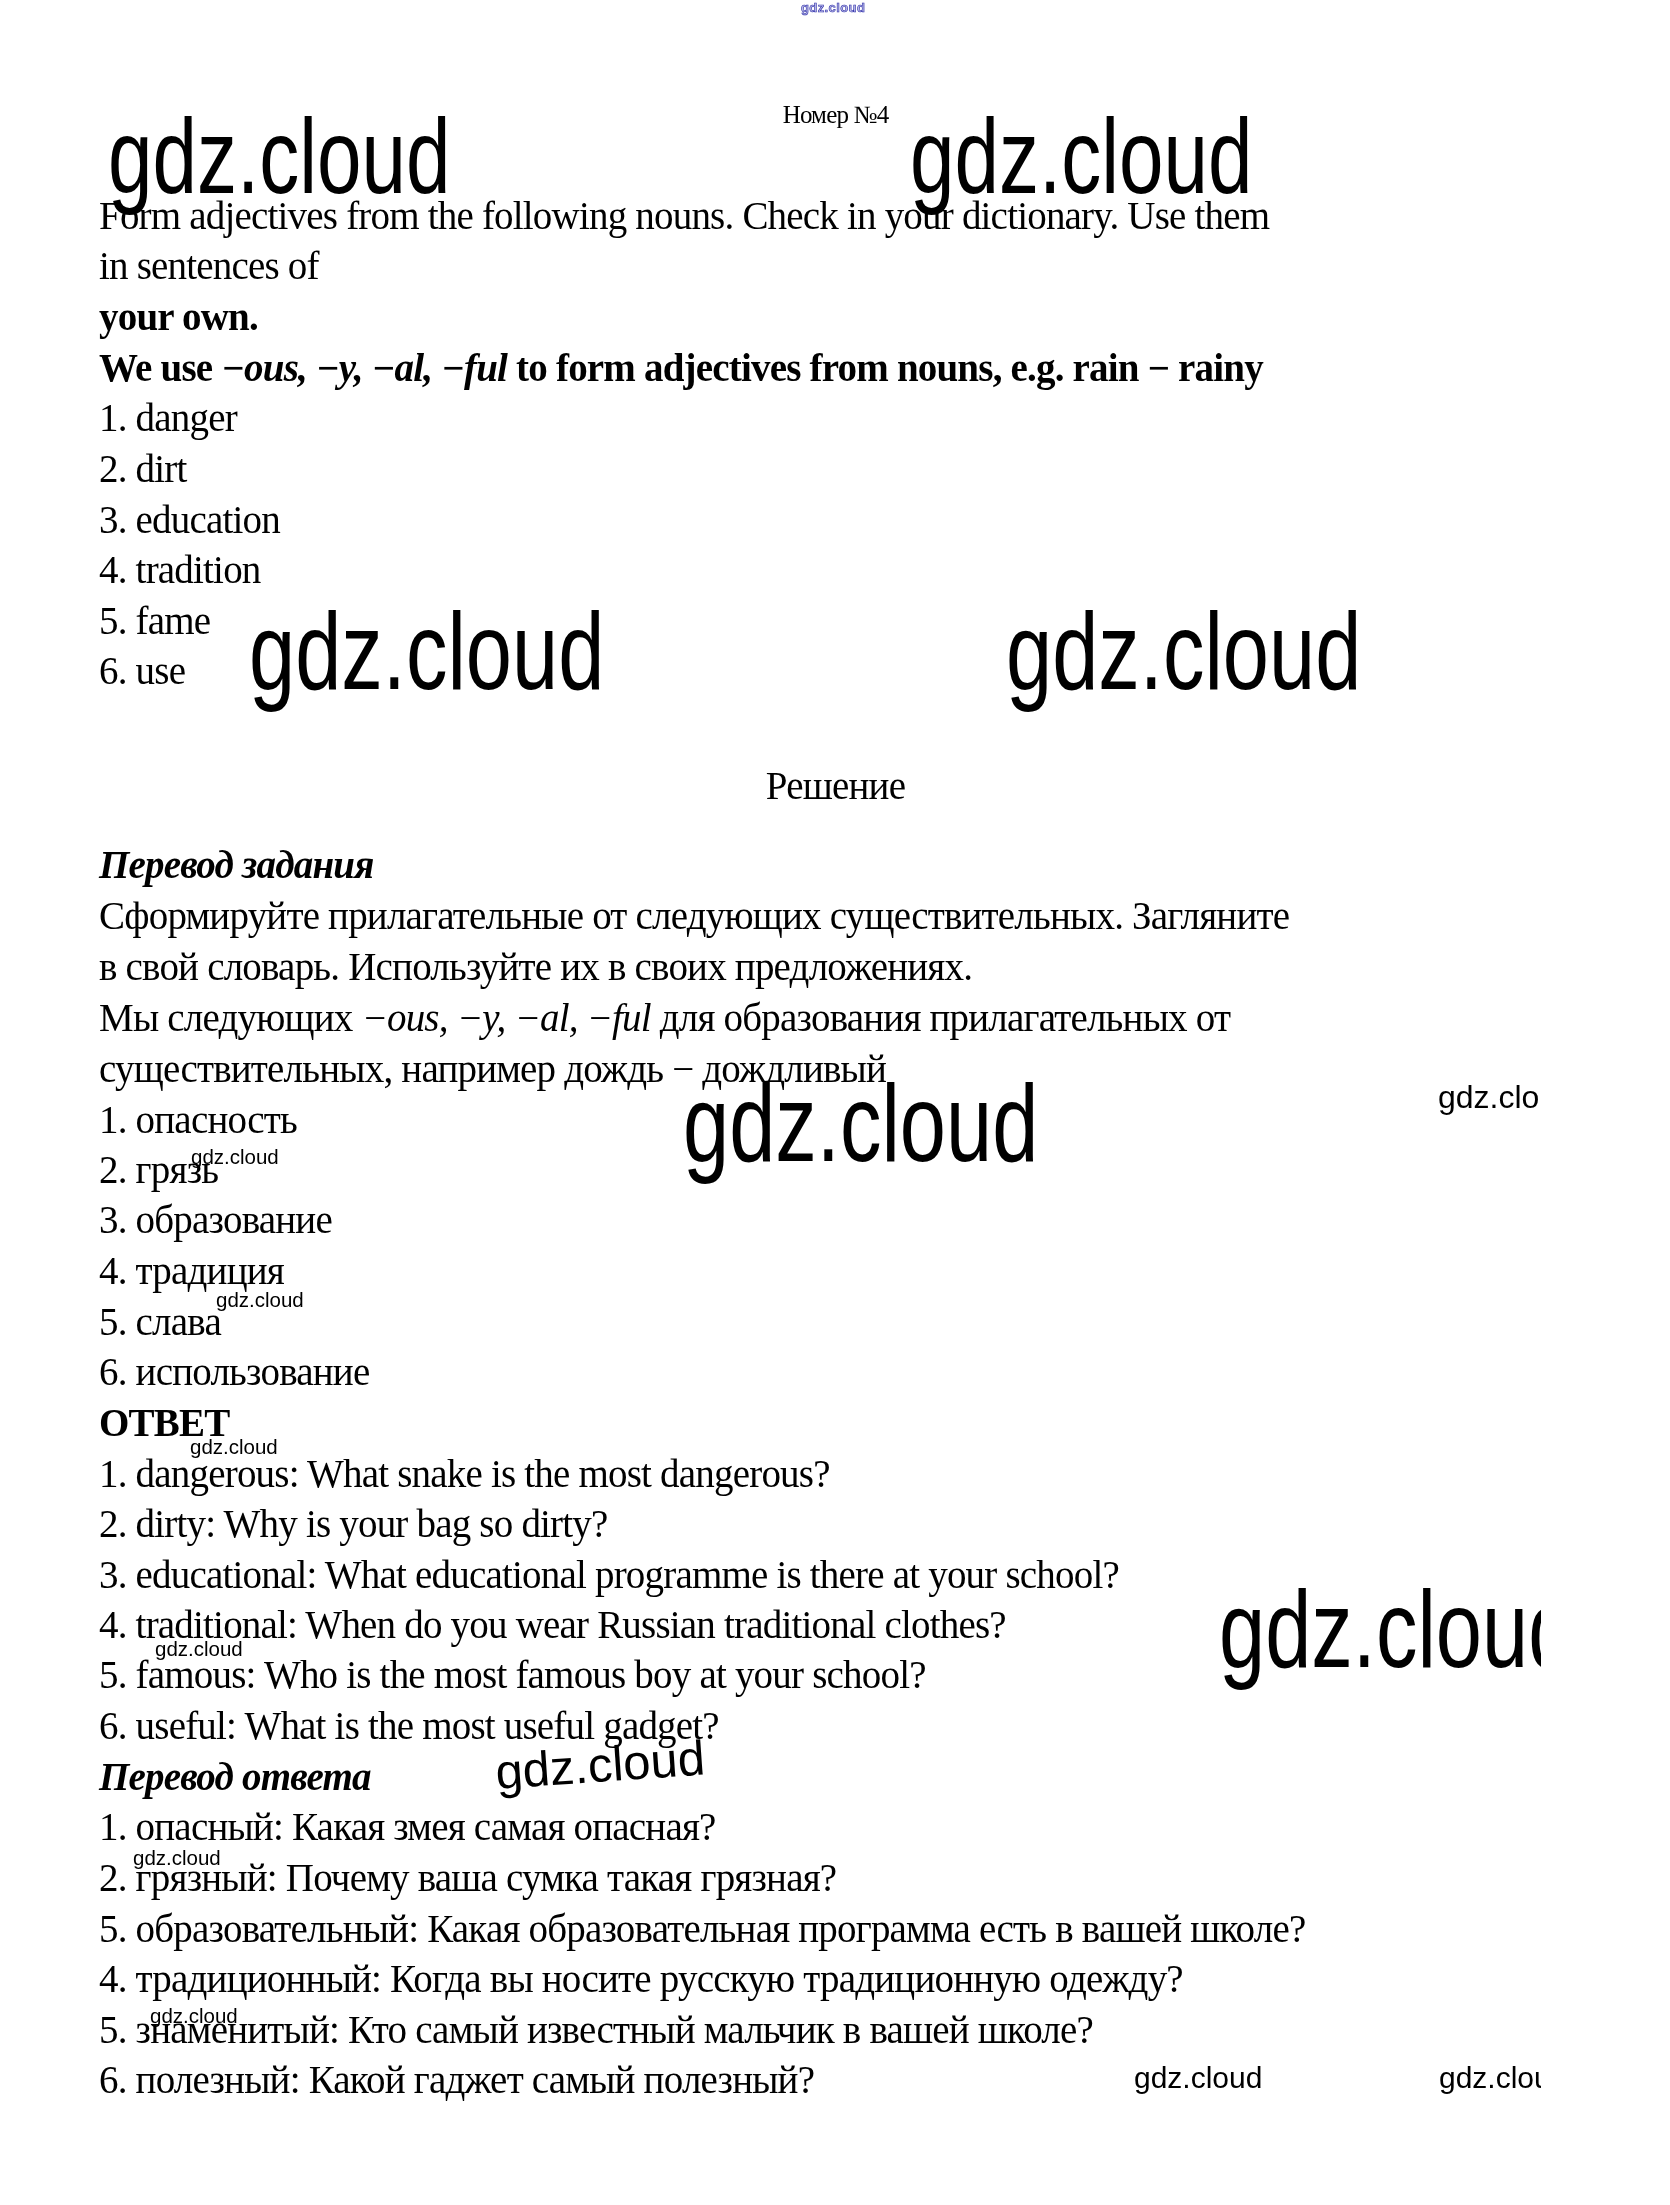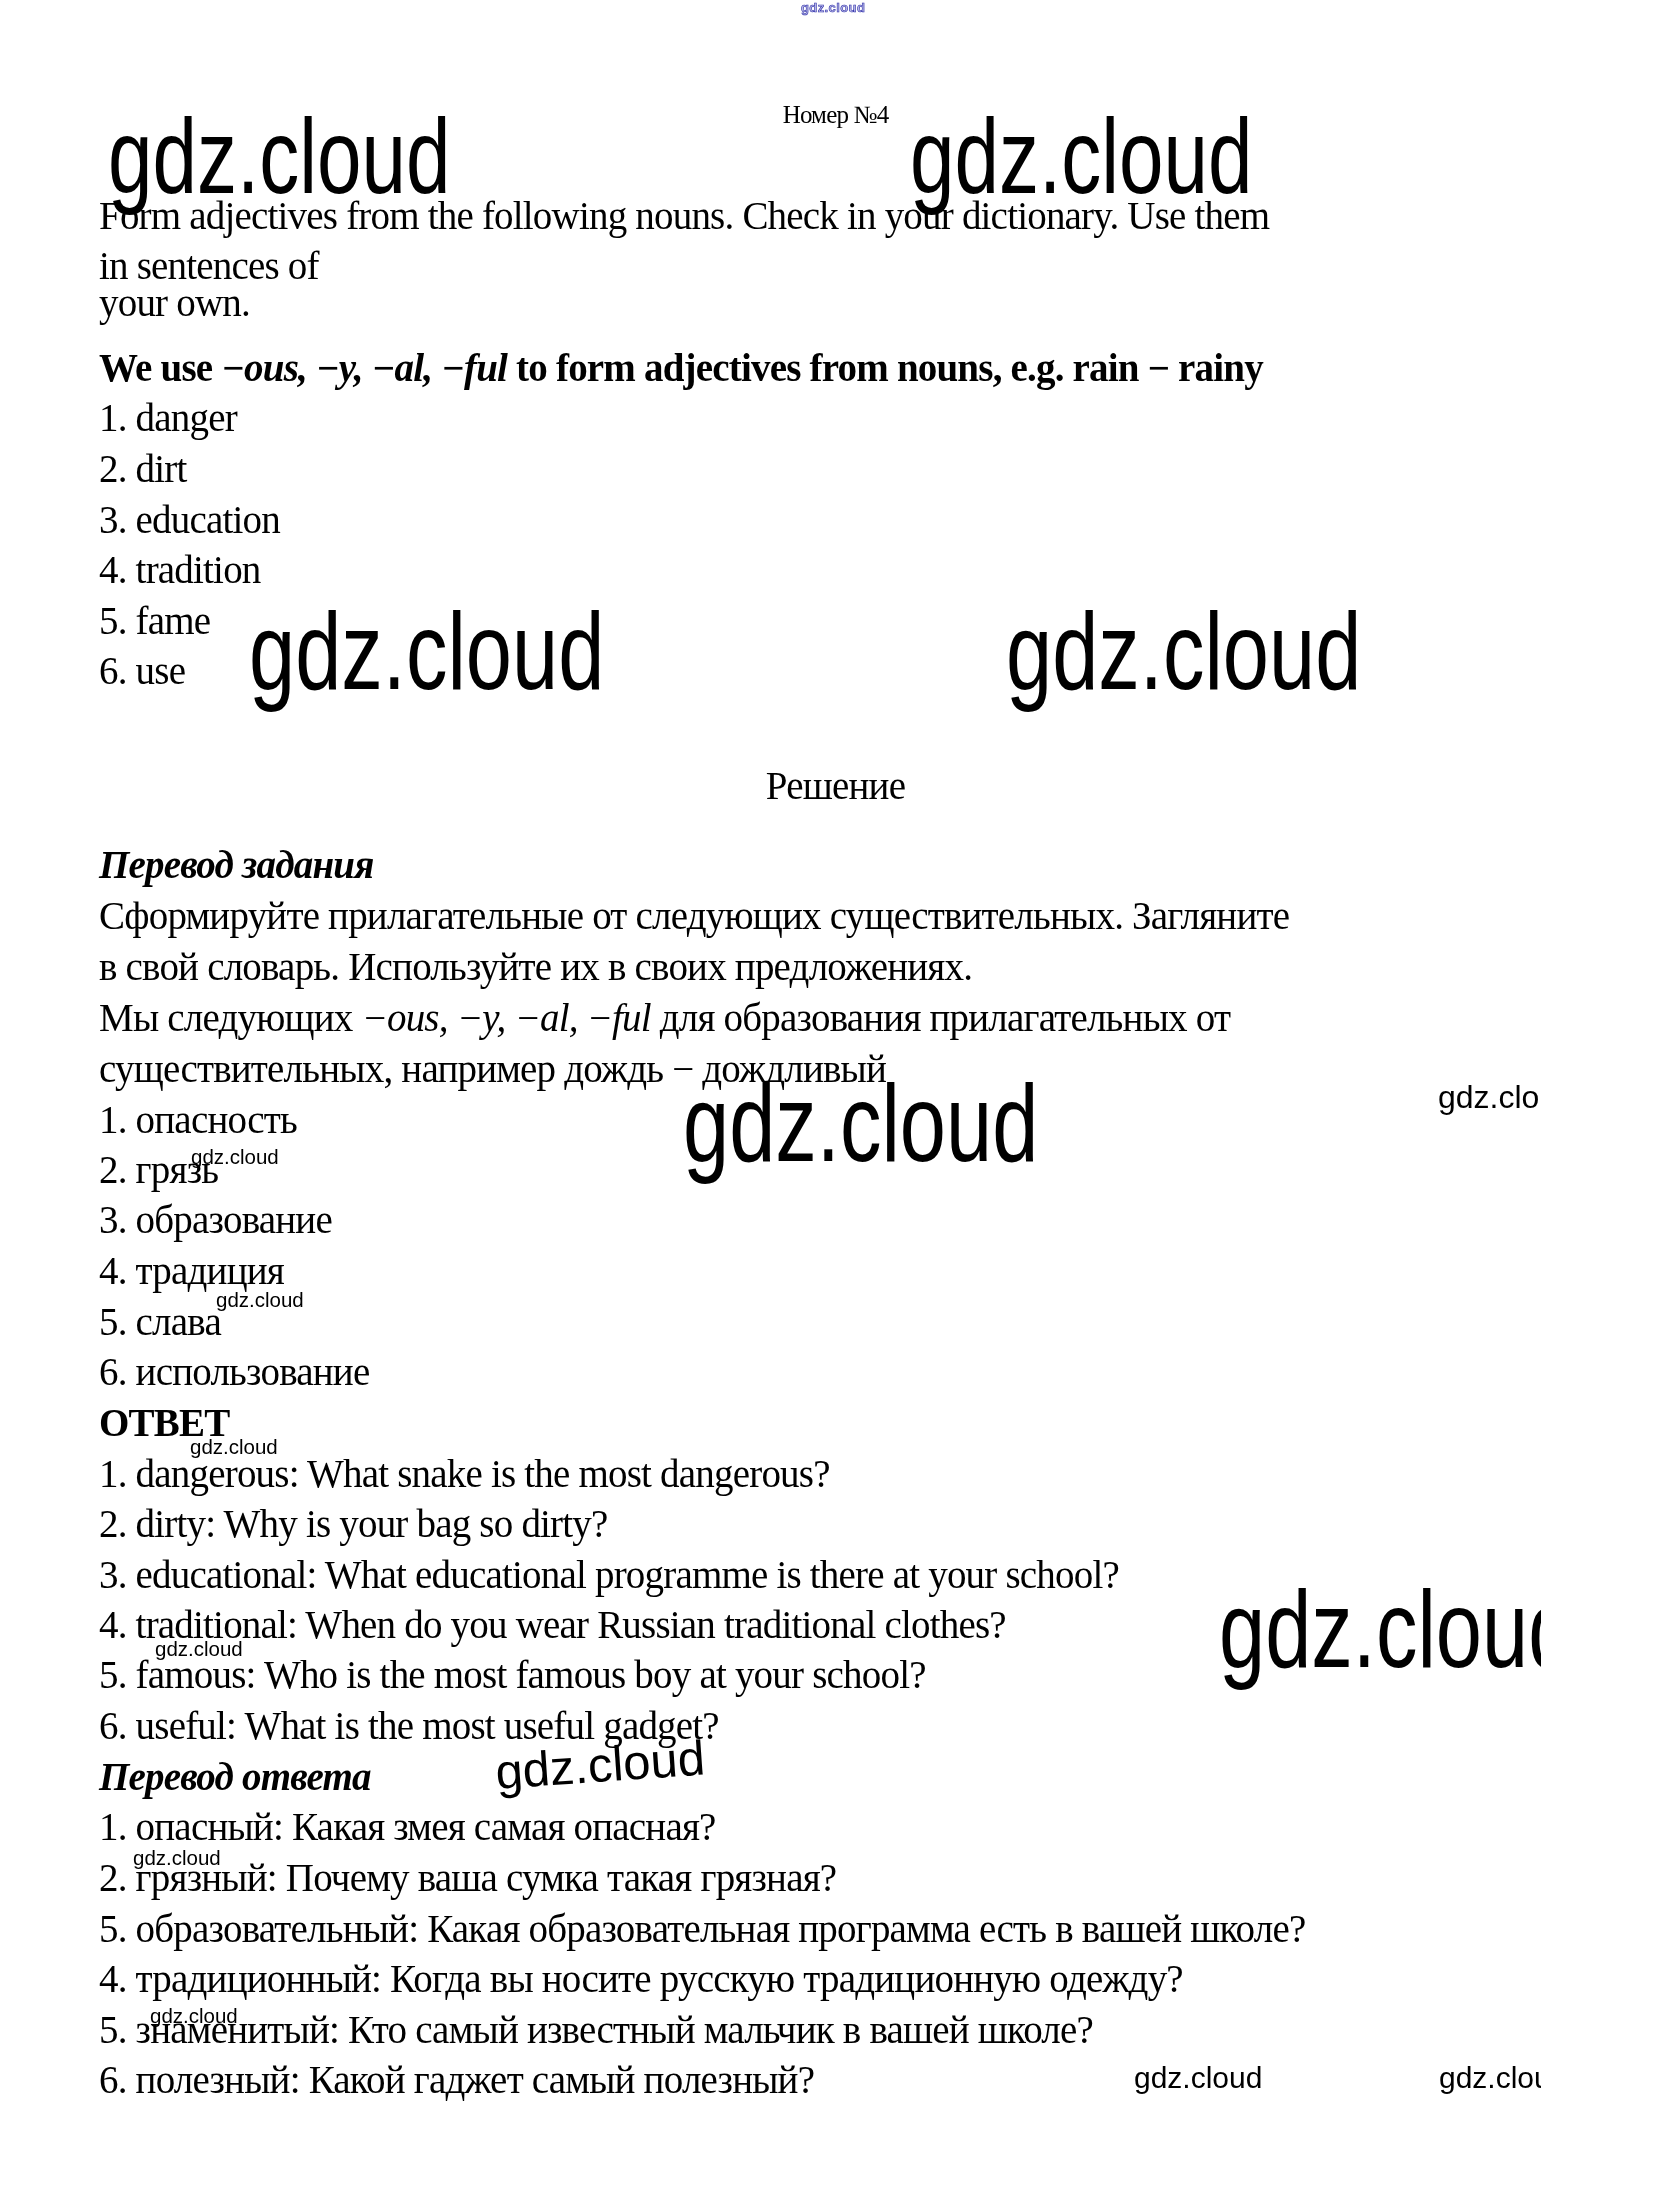--- a/index.html
+++ b/index.html
@@ -52,21 +52,21 @@
   <div class="wm wm-sm" style="left:155px;top:1640px;">gdz.cloud</div>
   <div class="wm wm-sm" style="left:133px;top:1849px;">gdz.cloud</div>
   <div class="wm wm-sm" style="left:150px;top:2007px;">gdz.cloud</div>
   <div class="wm wm-40" style="left:1134px;top:2064px;">gdz.cloud</div>
   <div class="wm wm-40" style="left:1439px;top:2064px;">gdz.cloud</div>
 
   <div class="line centered heading-num" style="top:102px;">Номер №4</div>
 
   <div class="line" style="top:196px;">Form adjectives from the following nouns. Check in your dictionary. Use them</div>
   <div class="line" style="top:246px;text-align:right;">in sentences of</div>
-  <div class="line" style="top:283px;">your own.</div>
+  <div class="line" style="top:297px;font-weight:bold;">your own.</div>
   <div class="line" style="top:348px;font-weight:bold;"><span>We use </span><span class="it">−ous, −y, −al, −ful</span><span> to form adjectives from nouns, e.g. rain − rainy</span></div>
   <div class="line" style="top:398px;">1. danger</div>
   <div class="line" style="top:449px;">2. dirt</div>
   <div class="line" style="top:500px;">3. education</div>
   <div class="line" style="top:550px;">4. tradition</div>
   <div class="line" style="top:601px;">5. fame</div>
   <div class="line" style="top:651px;">6. use</div>
 
   <div class="line centered" style="top:766px;text-align:center;">Решение</div>
 

